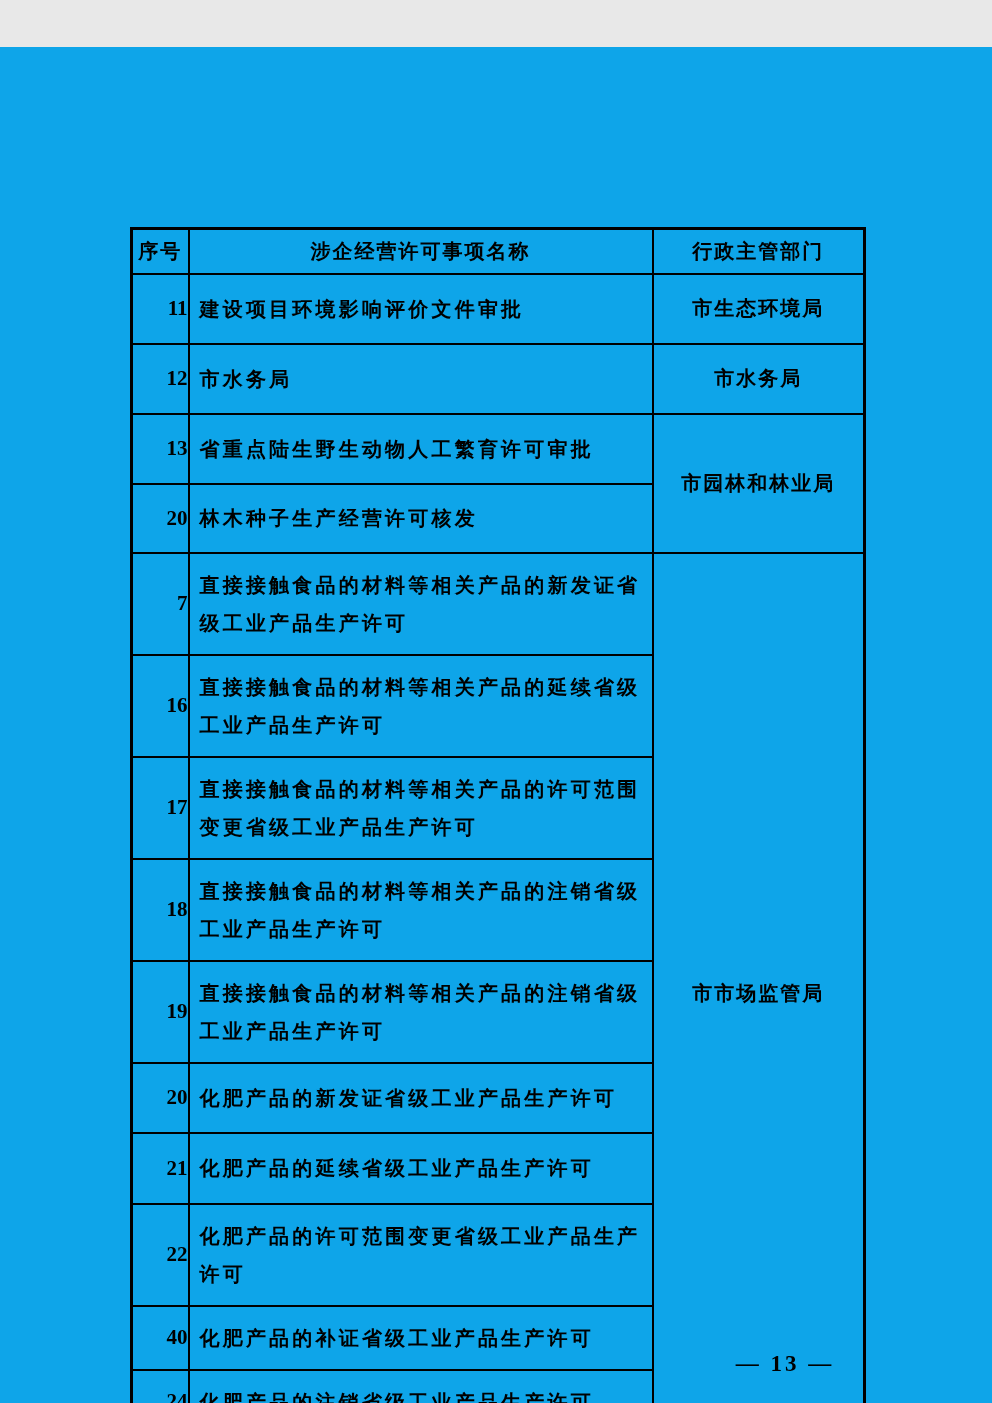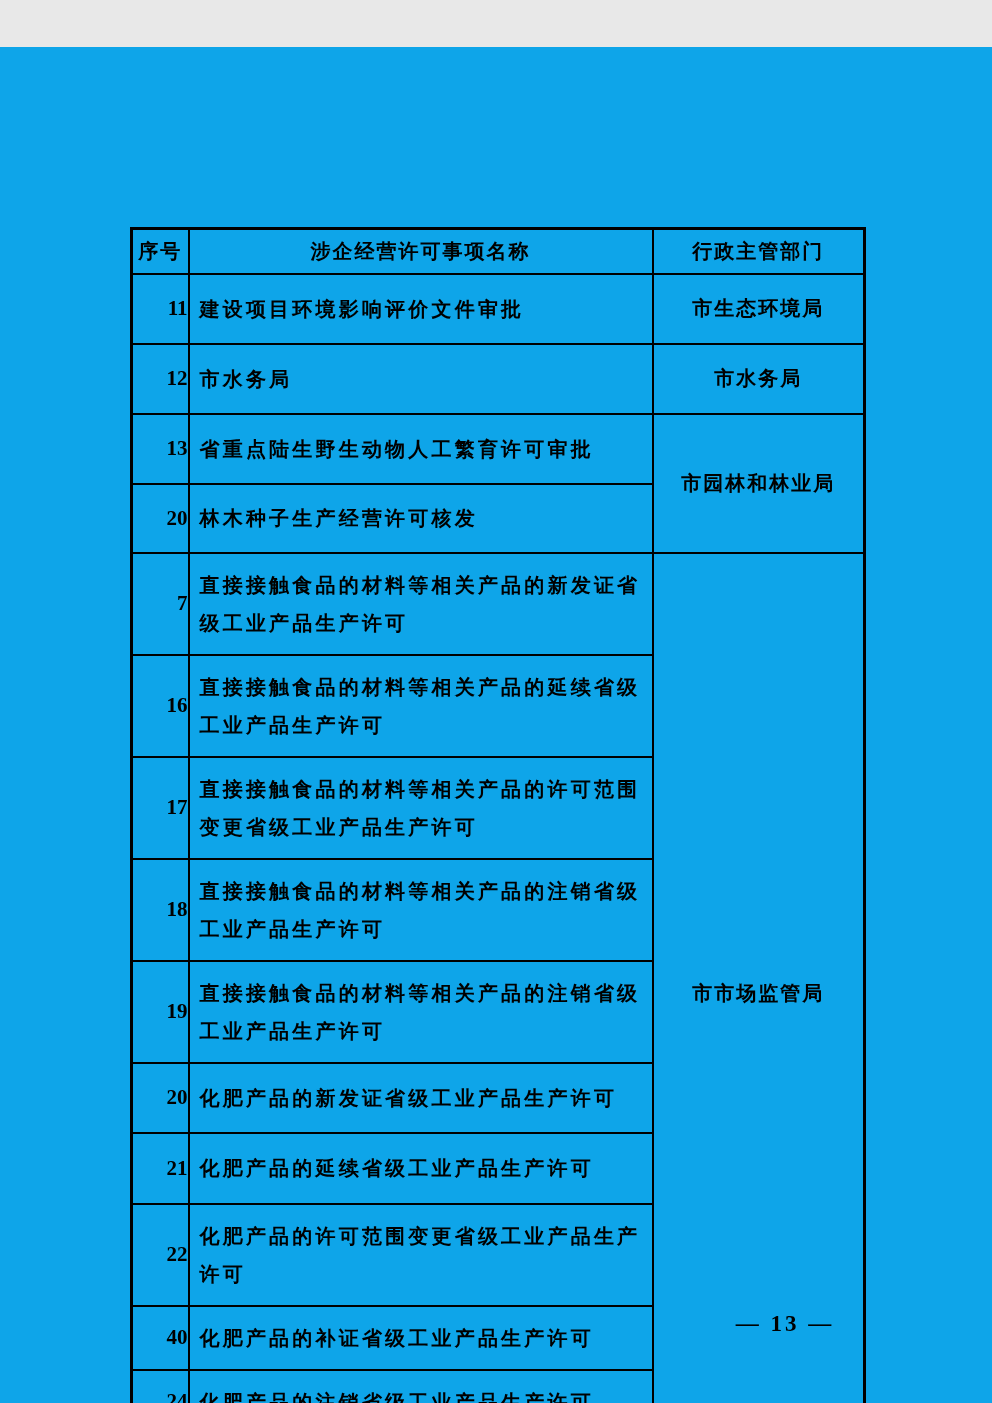--- a/index.html
+++ b/index.html
@@ -53,21 +53,21 @@
     padding: 12px 10px;
   }
   .doc-table td.dept {
     text-align: center;
     font-size: 20px;
     letter-spacing: 2px;
     padding: 2px 0;
   }
   .page-number {
     position: absolute;
-    left: 700px; top: 1264px;
+    left: 700px; top: 1304px;
     width: 170px;
     text-align: center;
     font-size: 23px;
     font-weight: bold;
     letter-spacing: 3px;
     white-space: nowrap;
   }
 </style>
 </head>
 <body>

